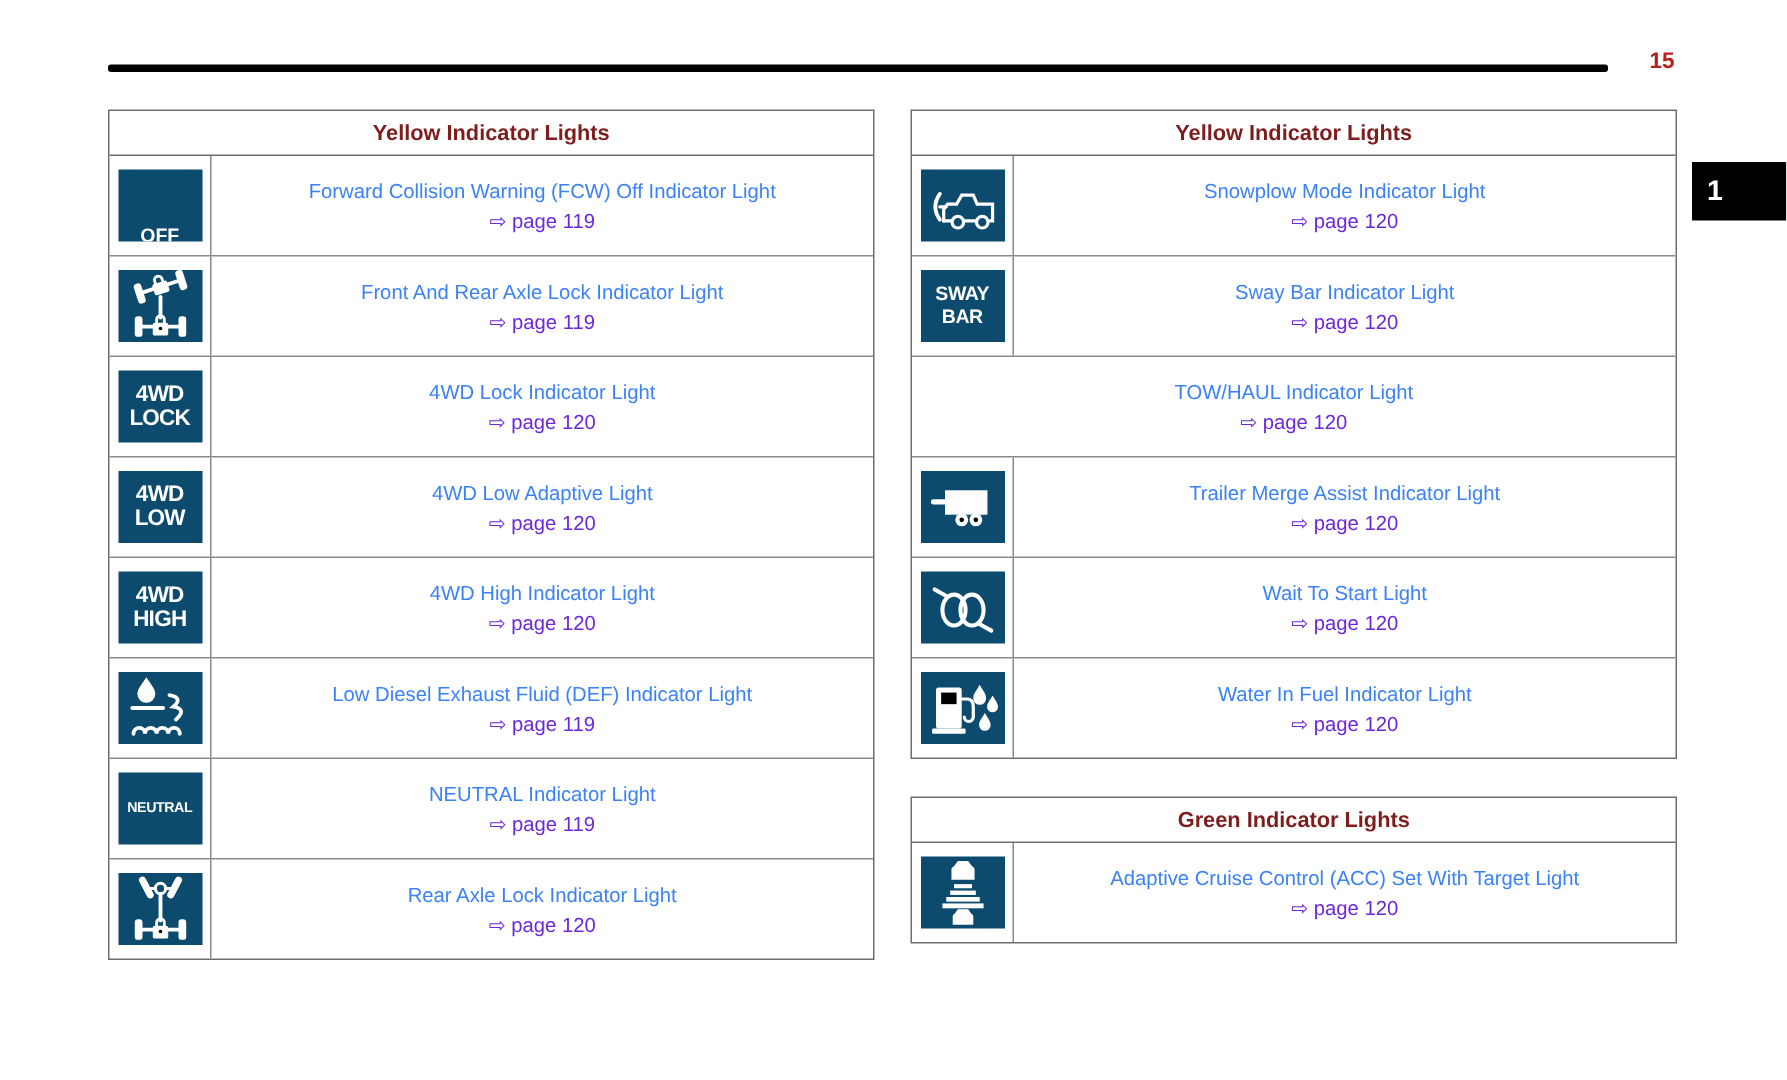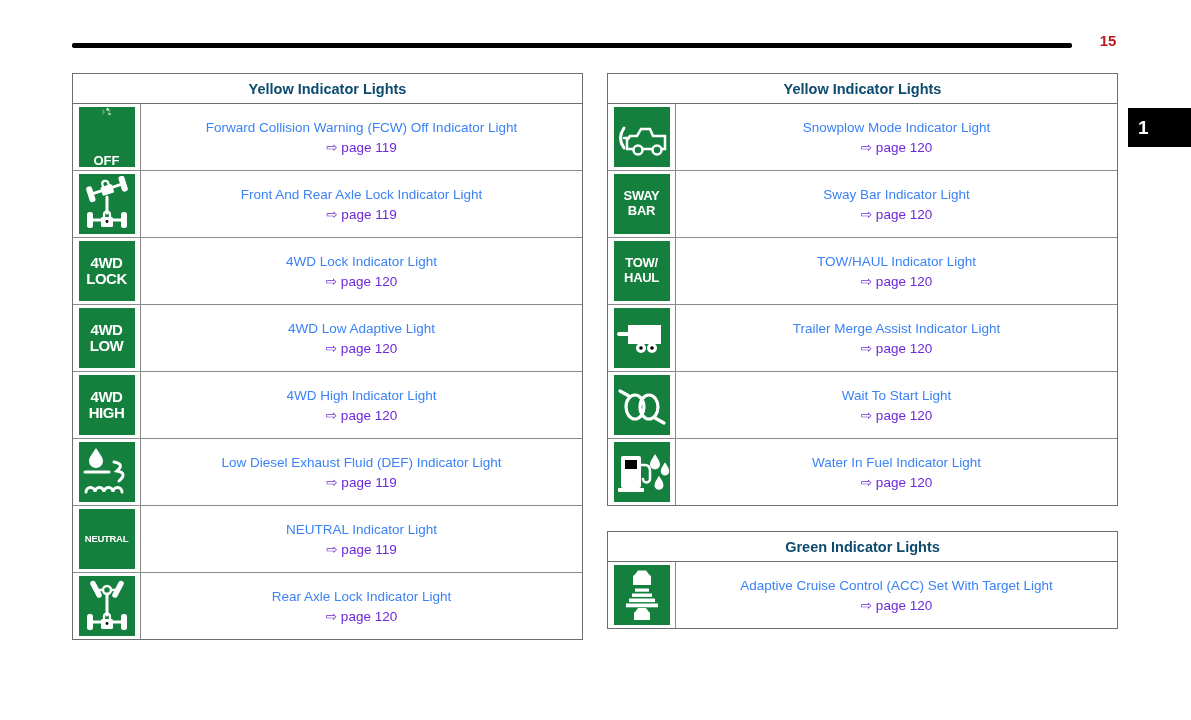--- a/index.html
+++ b/index.html
@@ -8,26 +8,26 @@
 
   .top-rule{position:absolute;left:72px;top:43px;width:1000px;height:5px;background:#000;border-radius:2px;}
   .page-number{position:absolute;left:1090px;top:32px;width:36px;text-align:center;
                font-size:15px;font-weight:bold;color:#b91c1c;}
   .section-tab{position:absolute;left:1128px;top:108px;width:63px;height:39px;background:#000;
                display:flex;align-items:center;}
   .section-tab span{color:#fff;font-weight:bold;font-size:19px;padding-left:10px;}
 
   .tbl{position:absolute;background:#fff;border:1px solid #6e6e6e;box-sizing:border-box;}
   .tbl-header{height:29px;border-bottom:1px solid #6e6e6e;display:flex;align-items:center;
-              justify-content:center;font-weight:bold;font-size:14.5px;color:#0c4a6e;}
+              justify-content:center;font-weight:bold;font-size:14.5px;color:#7f1d1d;}
   .row{display:flex;height:66px;border-bottom:1px solid #8a8a8a;}
   .row:last-child{border-bottom:none;}
   .icon-cell{width:67px;border-right:1px solid #8a8a8a;display:flex;align-items:center;
              justify-content:center;flex:none;}
-  .icon-box{width:56px;height:60px;background:#15803d;color:#fff;display:flex;flex-direction:column;
+  .icon-box{width:56px;height:48px;background:#0c4a6e;color:#fff;display:flex;flex-direction:column;
             align-items:center;justify-content:center;overflow:hidden;gap:40px;}
   .icon-box svg{display:block;}
   .icon-text-lg{font-weight:bold;font-size:15px;line-height:1.08;text-align:center;letter-spacing:-0.5px;}
   .icon-text-md{font-weight:bold;font-size:13px;line-height:1.15;text-align:center;letter-spacing:-0.3px;}
   .icon-text-sm{font-weight:bold;font-size:9.5px;line-height:1;letter-spacing:-0.3px;}
   .icon-off-label{font-weight:bold;font-size:13px;line-height:1;margin-top:-2px;letter-spacing:0;}
   .text-cell{flex:1;display:flex;flex-direction:column;align-items:center;justify-content:center;
              gap:4px;padding:0 10px;text-align:center;}
   .row-title{font-size:13.5px;color:#3b82f6;}
   .row-ref{font-size:13.5px;color:#6d28d9;text-align:right;}
@@ -226,28 +226,20 @@
           </div>
         </div>
       </div>
       <div class="text-cell">
         <div class="row-title">Sway Bar Indicator Light</div>
         <div class="row-ref">⇨ page 120</div>
       </div>
     </div>
 
     <div class="row">
-      <div class="icon-cell">
-        <div class="icon-box">
-          <div class="icon-text-md">
-            <div>TOW/</div>
-            <div>HAUL</div>
-          </div>
-        </div>
-      </div>
       <div class="text-cell">
         <div class="row-title">TOW/HAUL Indicator Light</div>
         <div class="row-ref">⇨ page 120</div>
       </div>
     </div>
 
     <div class="row">
       <div class="icon-cell">
         <div class="icon-box">
           <svg width="56" height="56" viewBox="0 0 56 56">

